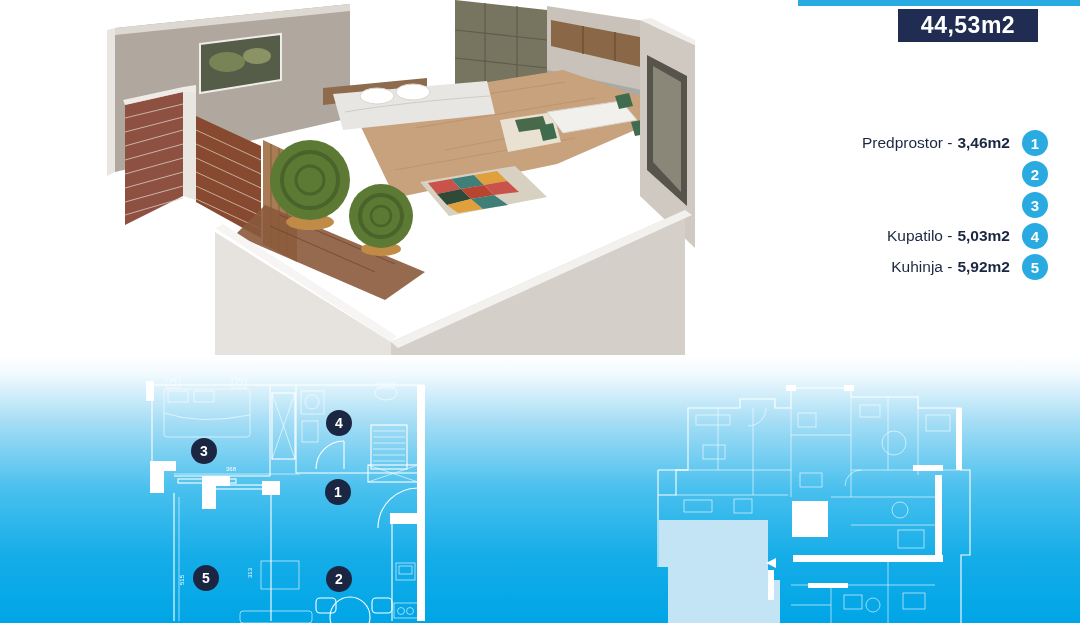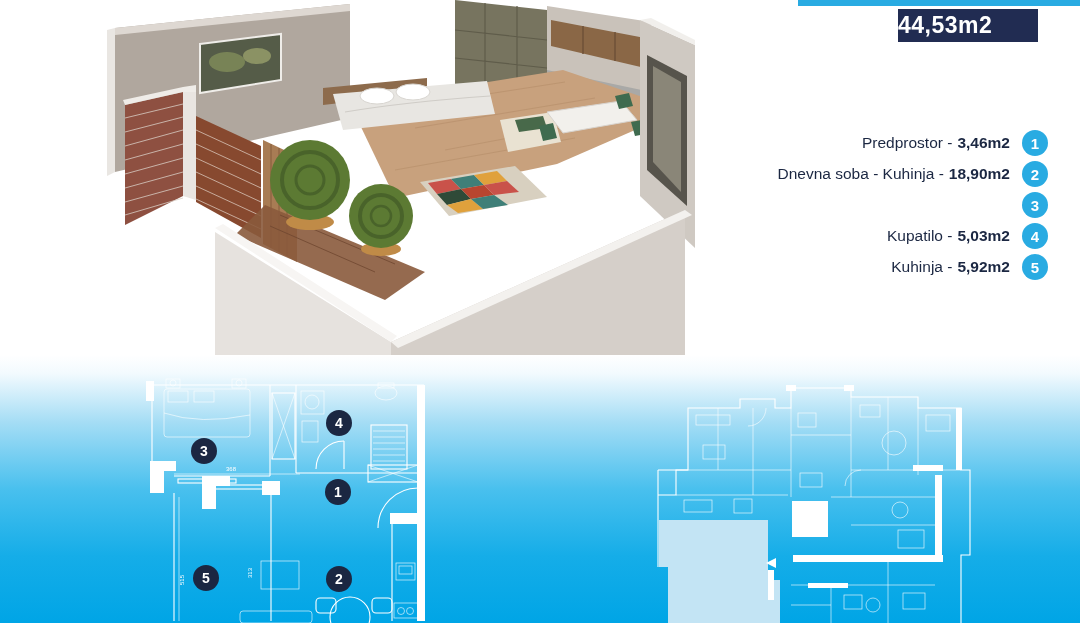--- a/index.html
+++ b/index.html
@@ -1,21 +1,21 @@
 <!DOCTYPE html>
 <html><head>
 <meta charset="utf-8">
 <style>
   html,body{margin:0;padding:0;background:#ffffff;}
   .page{position:relative;width:1080px;height:623px;overflow:hidden;background:#ffffff;
         font-family:"Liberation Sans",sans-serif;}
   
   .top-accent{position:absolute;top:0;right:0;width:282px;height:6px;background:#29abe2;}
   .area-badge{position:absolute;top:9px;right:42px;width:140px;height:33px;background:#212c52;
-              color:#ffffff;display:flex;align-items:center;
+              color:#ffffff;display:flex;align-items:center;justify-content:center;
               font-weight:bold;font-size:23px;letter-spacing:.5px;}
   
   .room-list{position:absolute;top:131px;right:32px;display:flex;flex-direction:column;gap:7px;}
   .room-row{display:flex;align-items:center;justify-content:flex-end;gap:12px;height:24px;}
   .room-text{color:#1b2742;font-size:15.5px;white-space:nowrap;}
   .room-name{font-weight:400;}
   .room-area{font-weight:700;margin-left:5px;}
   .room-badge{width:26px;height:26px;border-radius:50%;background:#29abe2;color:#fff;
               font-weight:700;font-size:15px;display:flex;align-items:center;justify-content:center;
               flex:0 0 26px;}
@@ -149,21 +149,20 @@
   <div class="area-badge">
     <span>44,53m2</span>
   </div>
 
   <div class="room-list">
     <div class="room-row">
       <span class="room-text"><span class="room-name">Predprostor -</span><span class="room-area">3,46m2</span></span>
       <span class="room-badge">1</span>
     </div>
     <div class="room-row">
-      <span class="room-text"><span class="room-name">Dnevna soba - Kuhinja -</span><span class="room-area">18,90m2</span></span>
       <span class="room-badge">2</span>
     </div>
     <div class="room-row">
       <span class="room-badge">3</span>
     </div>
     <div class="room-row">
       <span class="room-text"><span class="room-name">Kupatilo -</span><span class="room-area">5,03m2</span></span>
       <span class="room-badge">4</span>
     </div>
     <div class="room-row">

